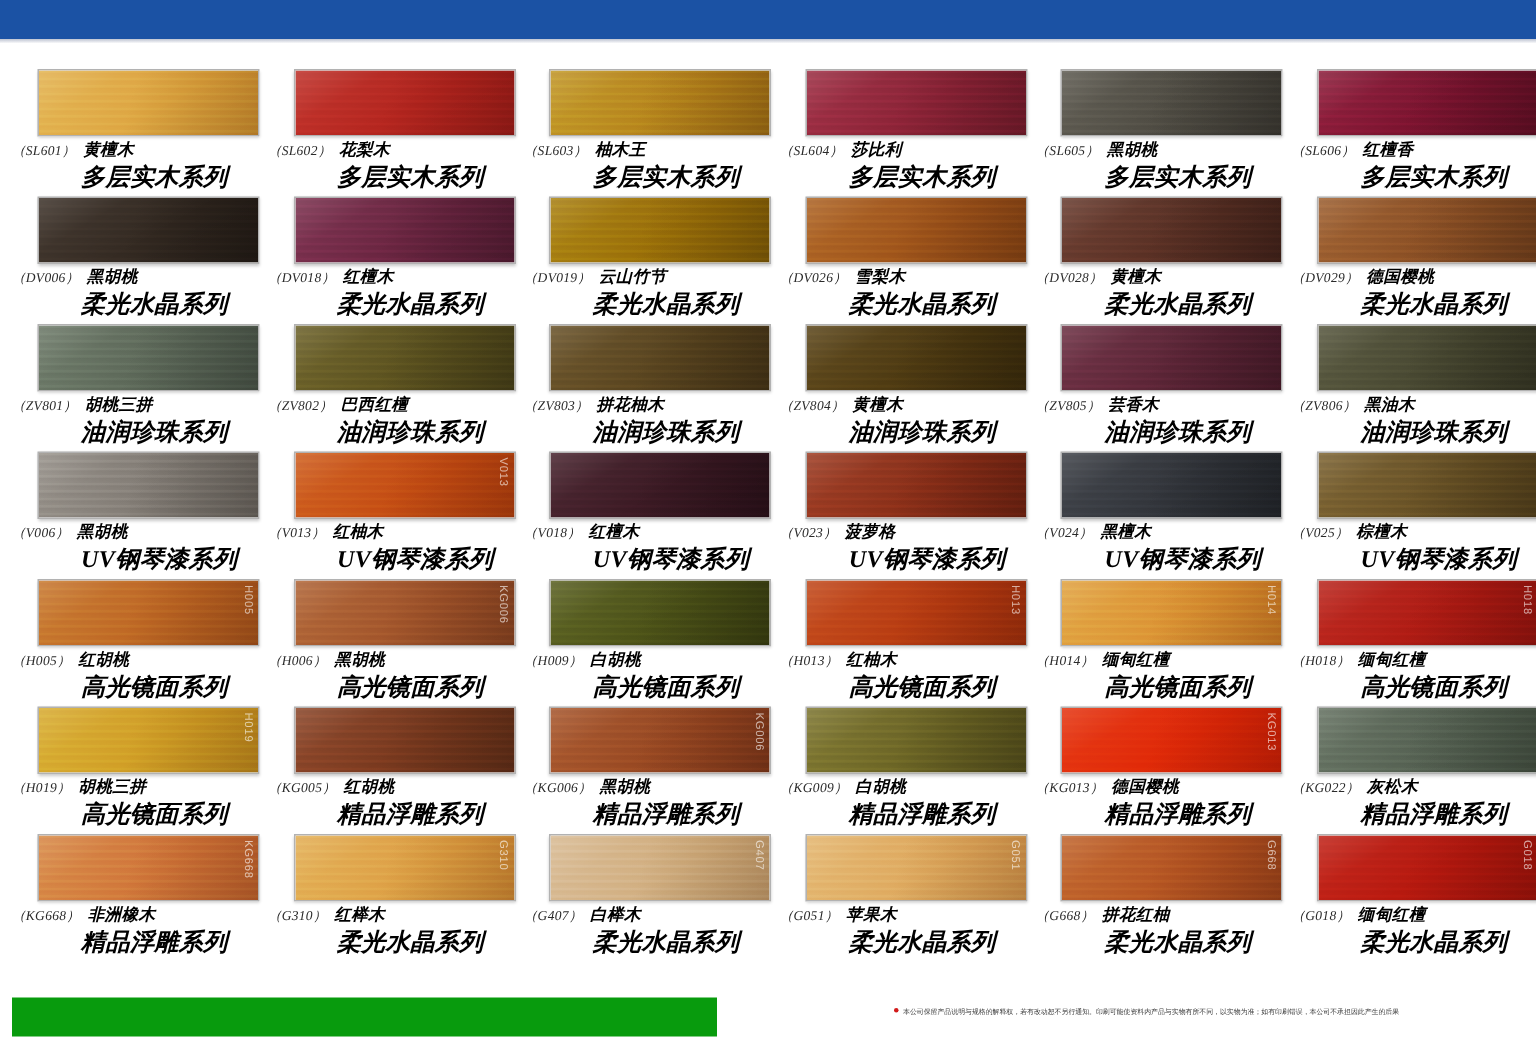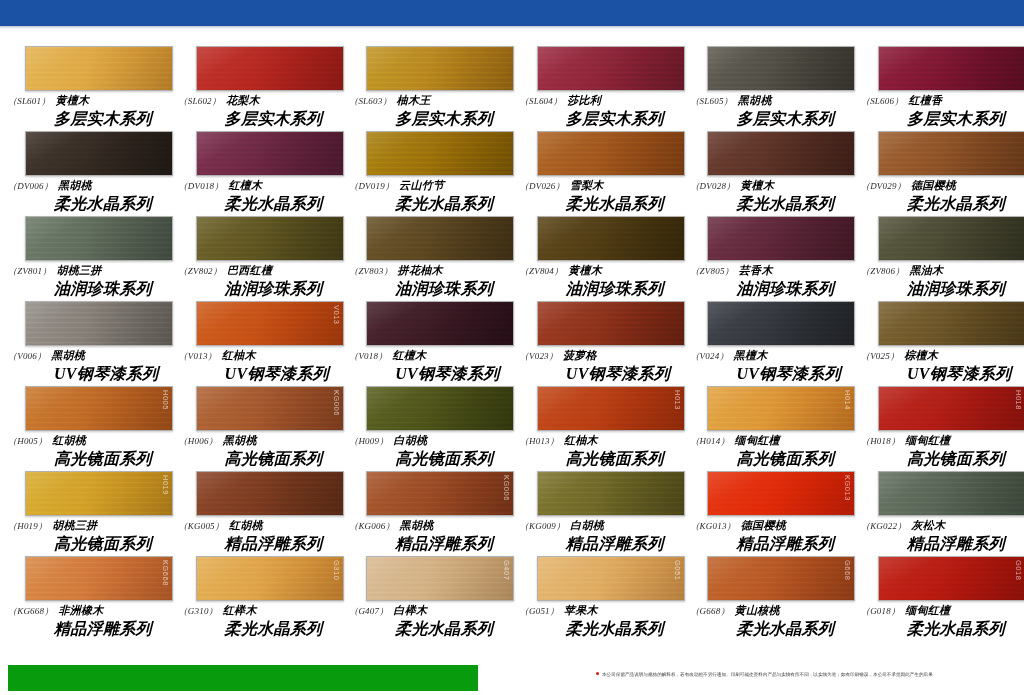--- a/index.html
+++ b/index.html
@@ -629,21 +629,21 @@
         </div>
       </div>
       <div class="cell">
         <div class="swatch-wrap">
           <div class="swatch" style="background: linear-gradient(105deg, rgb(183, 87, 35) 0%, rgb(183, 87, 35) 42%, rgb(158, 70, 26) 100%);"></div>
           <div class="grain"></div>
           <div class="sheen"></div>
           <div class="side-code">G668</div>
         </div>
         <div class="caption">
-          <div class="cap-line1"><span class="cap-code">（</span><span class="cap-code">G668</span><span class="cap-code">）</span><span class="cap-name">黄山核桃</span></div>
+          <div class="cap-line1"><span class="cap-code">（</span><span class="cap-code">G668</span><span class="cap-code">）</span><span class="cap-name">拼花红柚</span></div>
           <div class="cap-line2">柔光水晶系列</div>
         </div>
       </div>
       <div class="cell">
         <div class="swatch-wrap">
           <div class="swatch" style="background: linear-gradient(105deg, rgb(183, 25, 15) 0%, rgb(183, 25, 15) 42%, rgb(157, 19, 10) 100%);"></div>
           <div class="grain"></div>
           <div class="sheen"></div>
           <div class="side-code">G018</div>
         </div>

